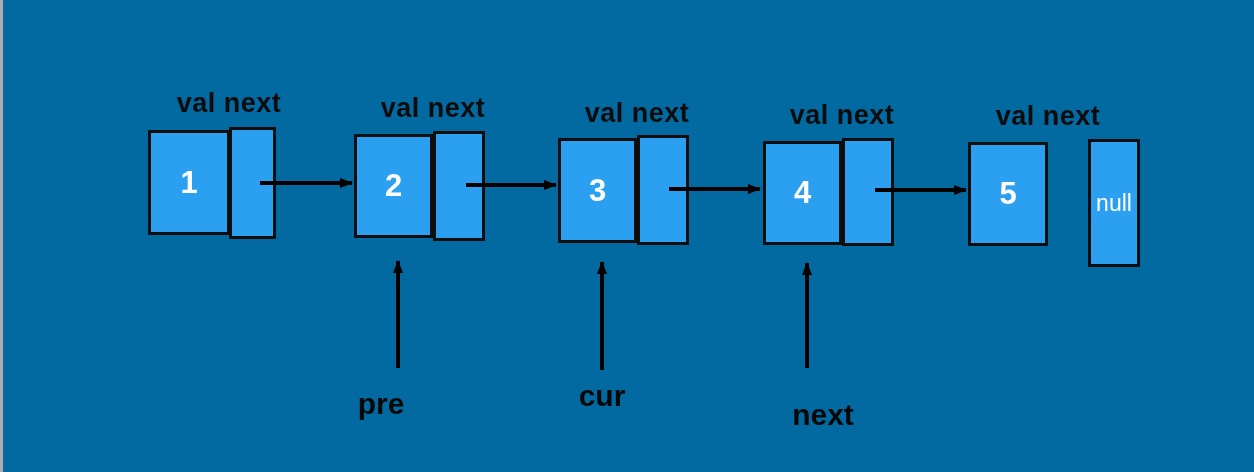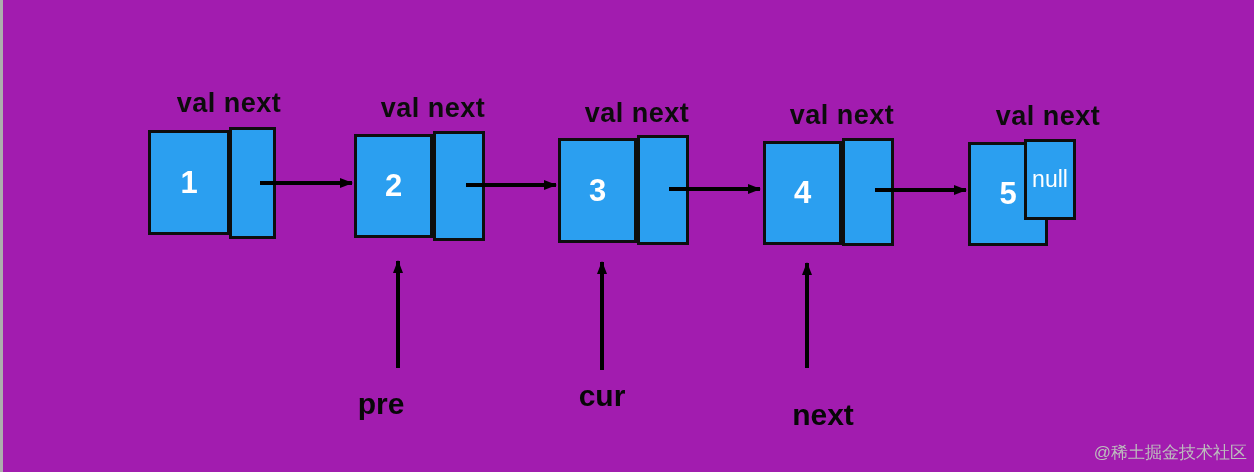--- a/index.html
+++ b/index.html
@@ -1,19 +1,19 @@
 <!DOCTYPE html>
 <html><head>
 <meta charset="utf-8">
 <style>
   html,body{margin:0;padding:0;background:#ffffff;}
   .canvas{
     position:relative;
     width:1254px;height:472px;
-    background:#a21caf;
+    background:#0369a1;
     overflow:hidden;
     font-family:"Liberation Sans", sans-serif;
   }
   .edge-line{
     position:absolute;left:0;top:0;width:3px;height:472px;
     background:#adadad;
   }
   .node-label{
     position:absolute;
     transform:translateX(-50%);
@@ -96,21 +96,21 @@
     <div class="nbox" style="left:842px;top:138px;width:52px;height:108px">
       <span class="next-text"></span>
     </div>
   </div>
 
   <div>
     <div class="node-label" style="left:1048px;top:101px">val next</div>
     <div class="vbox" style="left:968px;top:142px;width:80px;height:104px">
       <span class="val-text">5</span>
     </div>
-    <div class="nbox" style="left:1024px;top:139px;width:52px;height:81px">
+    <div class="nbox" style="left:1088px;top:139px;width:52px;height:128px">
       <span class="next-text">null</span>
     </div>
   </div>
 
   <svg class="arrow-layer" viewBox="0 0 1254 472">
     <defs>
       <marker id="ah" markerWidth="14" markerHeight="12" refX="12" refY="5" orient="auto" markerUnits="userSpaceOnUse">
         <path d="M0,0 L13,5 L0,10 Z" fill="#000000"></path>
       </marker>
     </defs>
@@ -120,15 +120,14 @@
     <line x1="875" y1="190" x2="966" y2="190" stroke="#000" stroke-width="4" marker-end="url(#ah)"></line>
     <line x1="398" y1="368" x2="398" y2="261" stroke="#000" stroke-width="4" marker-end="url(#ah)"></line>
     <line x1="602" y1="370" x2="602" y2="262" stroke="#000" stroke-width="4" marker-end="url(#ah)"></line>
     <line x1="807" y1="368" x2="807" y2="263" stroke="#000" stroke-width="4" marker-end="url(#ah)"></line>
   </svg>
 
   <div class="ptr-label" style="left:381px;top:387px">pre</div>
   <div class="ptr-label" style="left:602px;top:379px">cur</div>
   <div class="ptr-label" style="left:823px;top:398px">next</div>
 
-  <div class="watermark">@稀土掘金技术社区</div>
 
 </div>
 
 </body></html>

